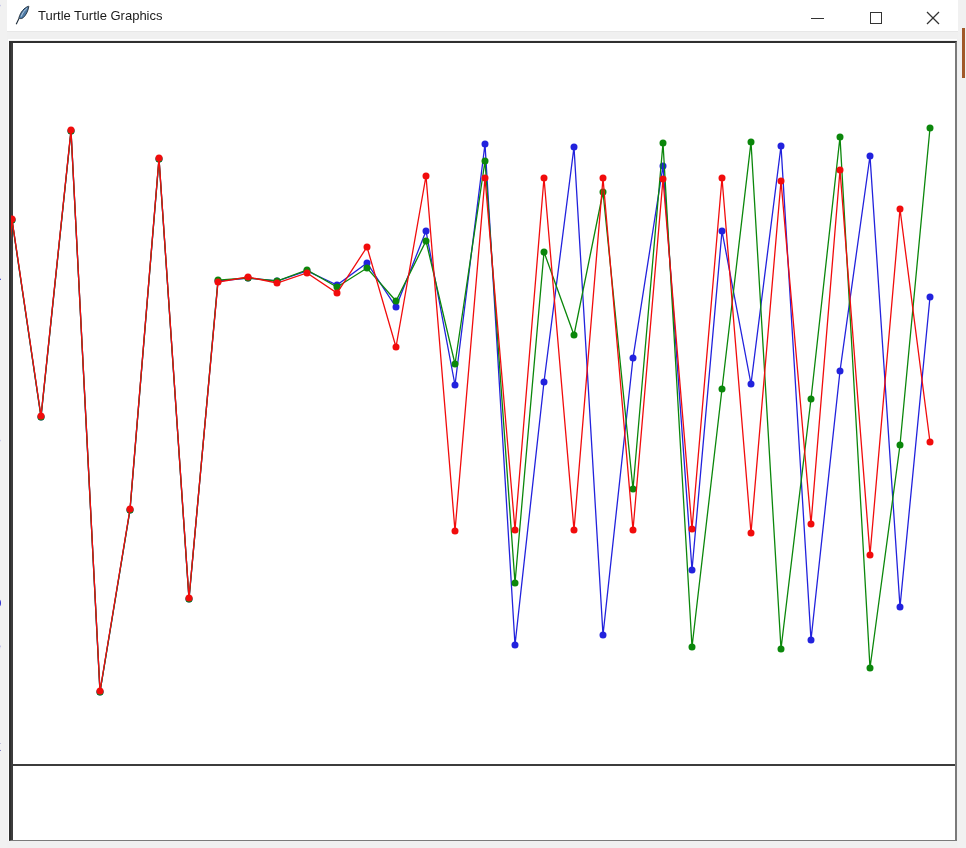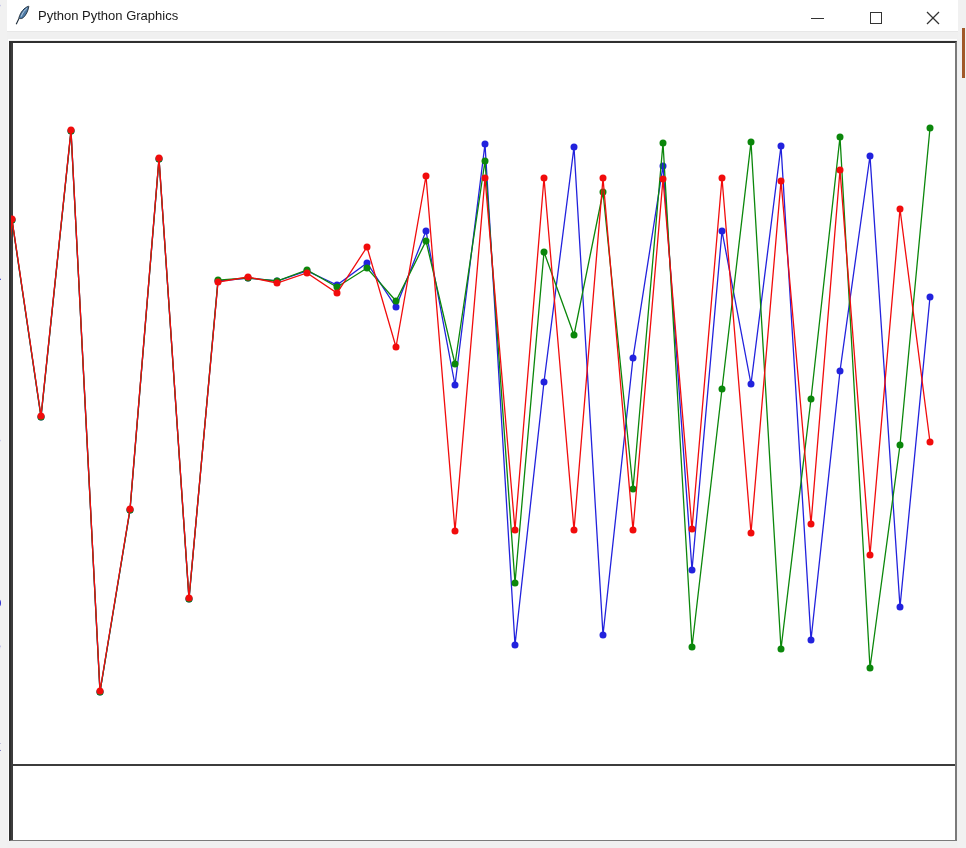--- a/index.html
+++ b/index.html
@@ -70,21 +70,21 @@
 <div class="t-window">
 
   <div class="title-bar">
     <span class="app-icon">
       <svg width="18" height="21" viewBox="0 0 18 21">
         <path d="M14.6 1.2 C10.2 2.6 6.4 7.2 5.0 12.6 L5.6 13.4 C6.8 13.8 8.0 13.6 8.9 12.9 C12.0 10.4 14.0 6.2 14.8 1.6 Z" fill="#4d7aa6" stroke="#1c2a38" stroke-width="0.9"></path>
         <path d="M13.2 3.2 C10.8 4.8 8.4 8.0 7.2 11.6" fill="none" stroke="#cfe0ee" stroke-width="0.8"></path>
         <path d="M5.2 12.9 L2.2 19.3" fill="none" stroke="#1c2a38" stroke-width="1.1"></path>
       </svg>
     </span>
-    <span class="win-title">Python Python Graphics</span>
+    <span class="win-title">Turtle Turtle Graphics</span>
 
     <div class="win-btn btn-min">
       <span class="min-bar"></span>
     </div>
     <div class="win-btn btn-max">
       <span class="max-box"></span>
     </div>
     <div class="win-btn btn-close">
       <span class="close-x">
         <svg width="14" height="14" viewBox="0 0 14 14">

